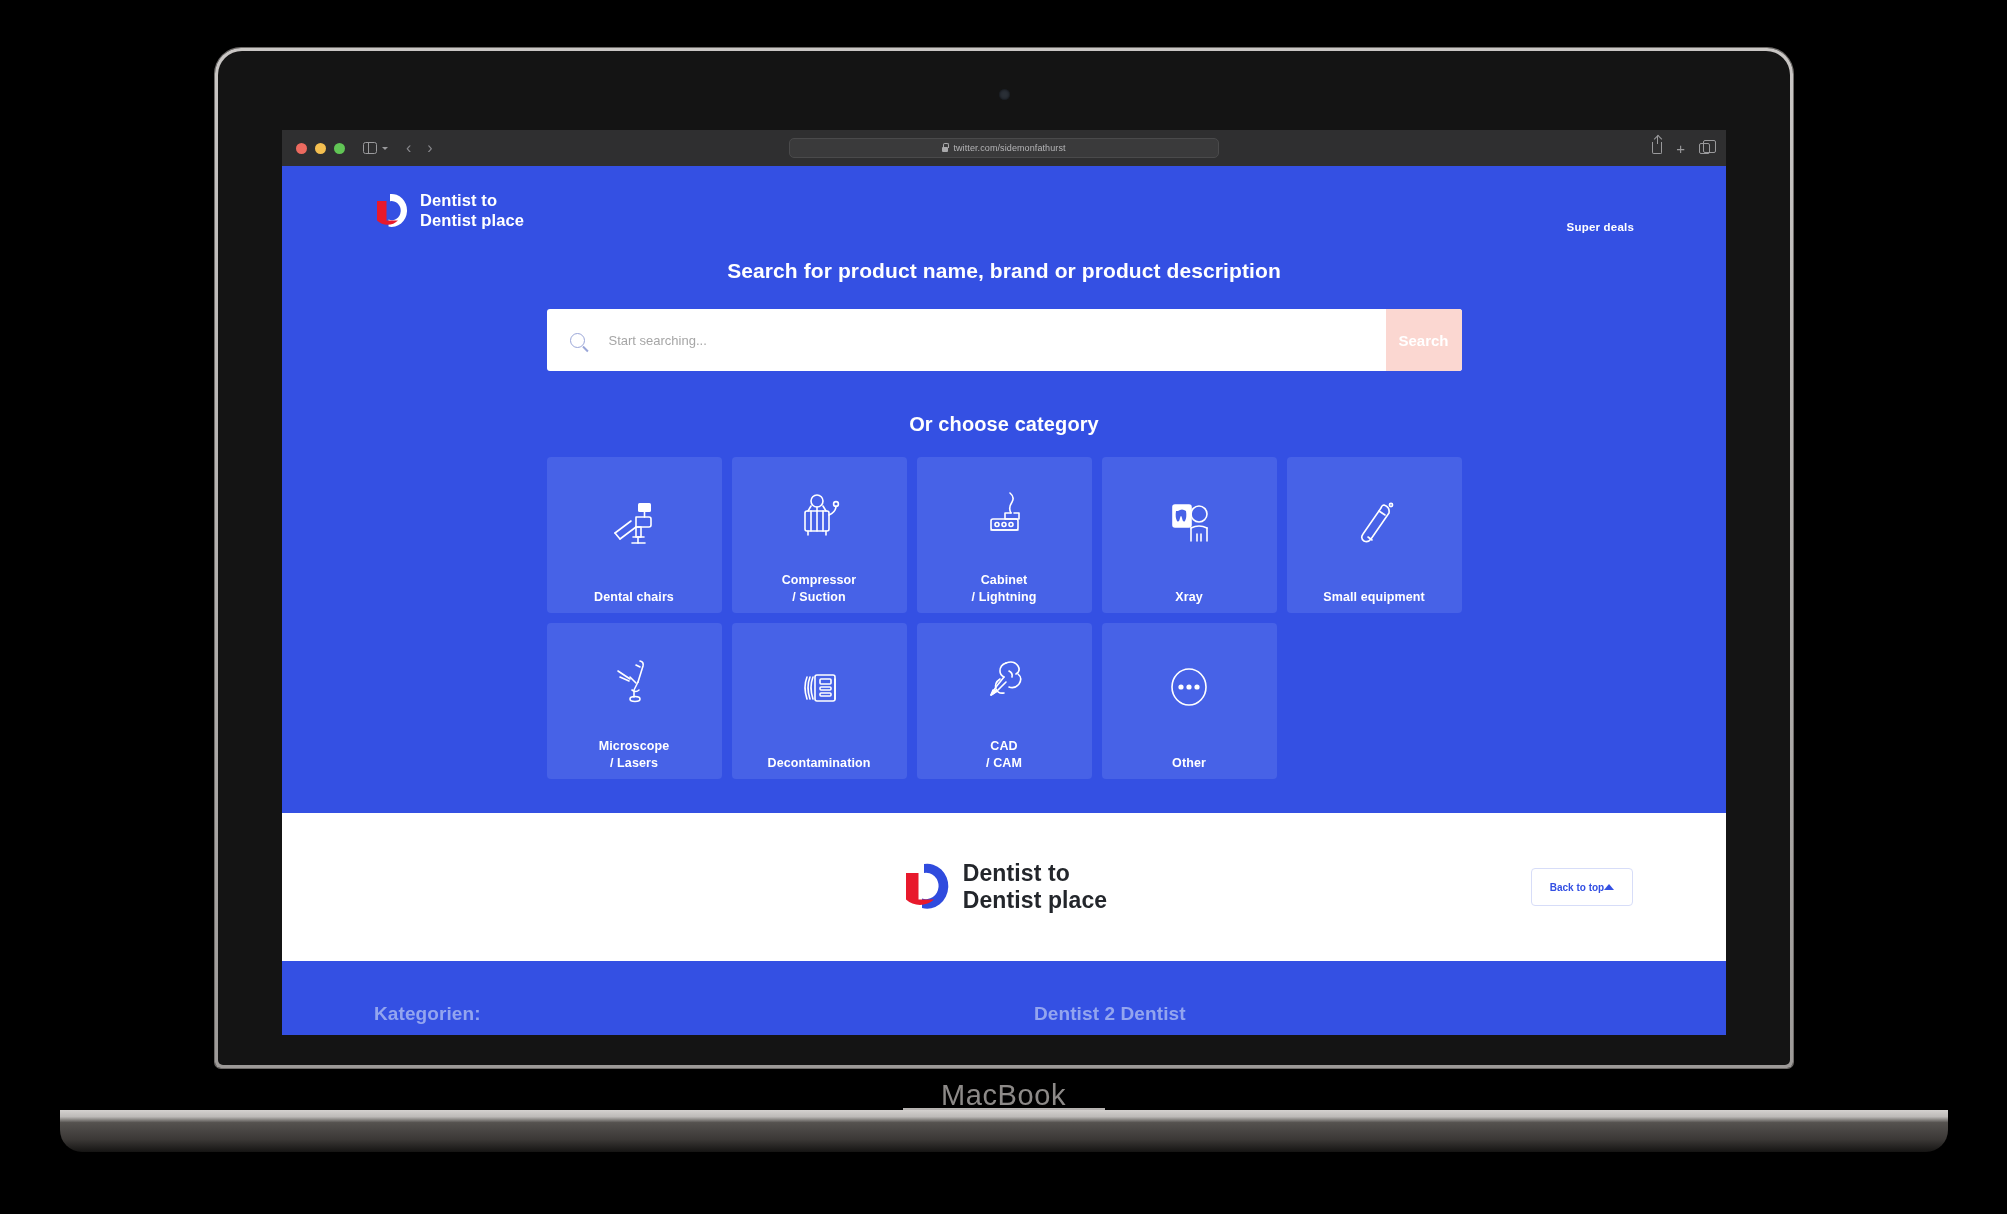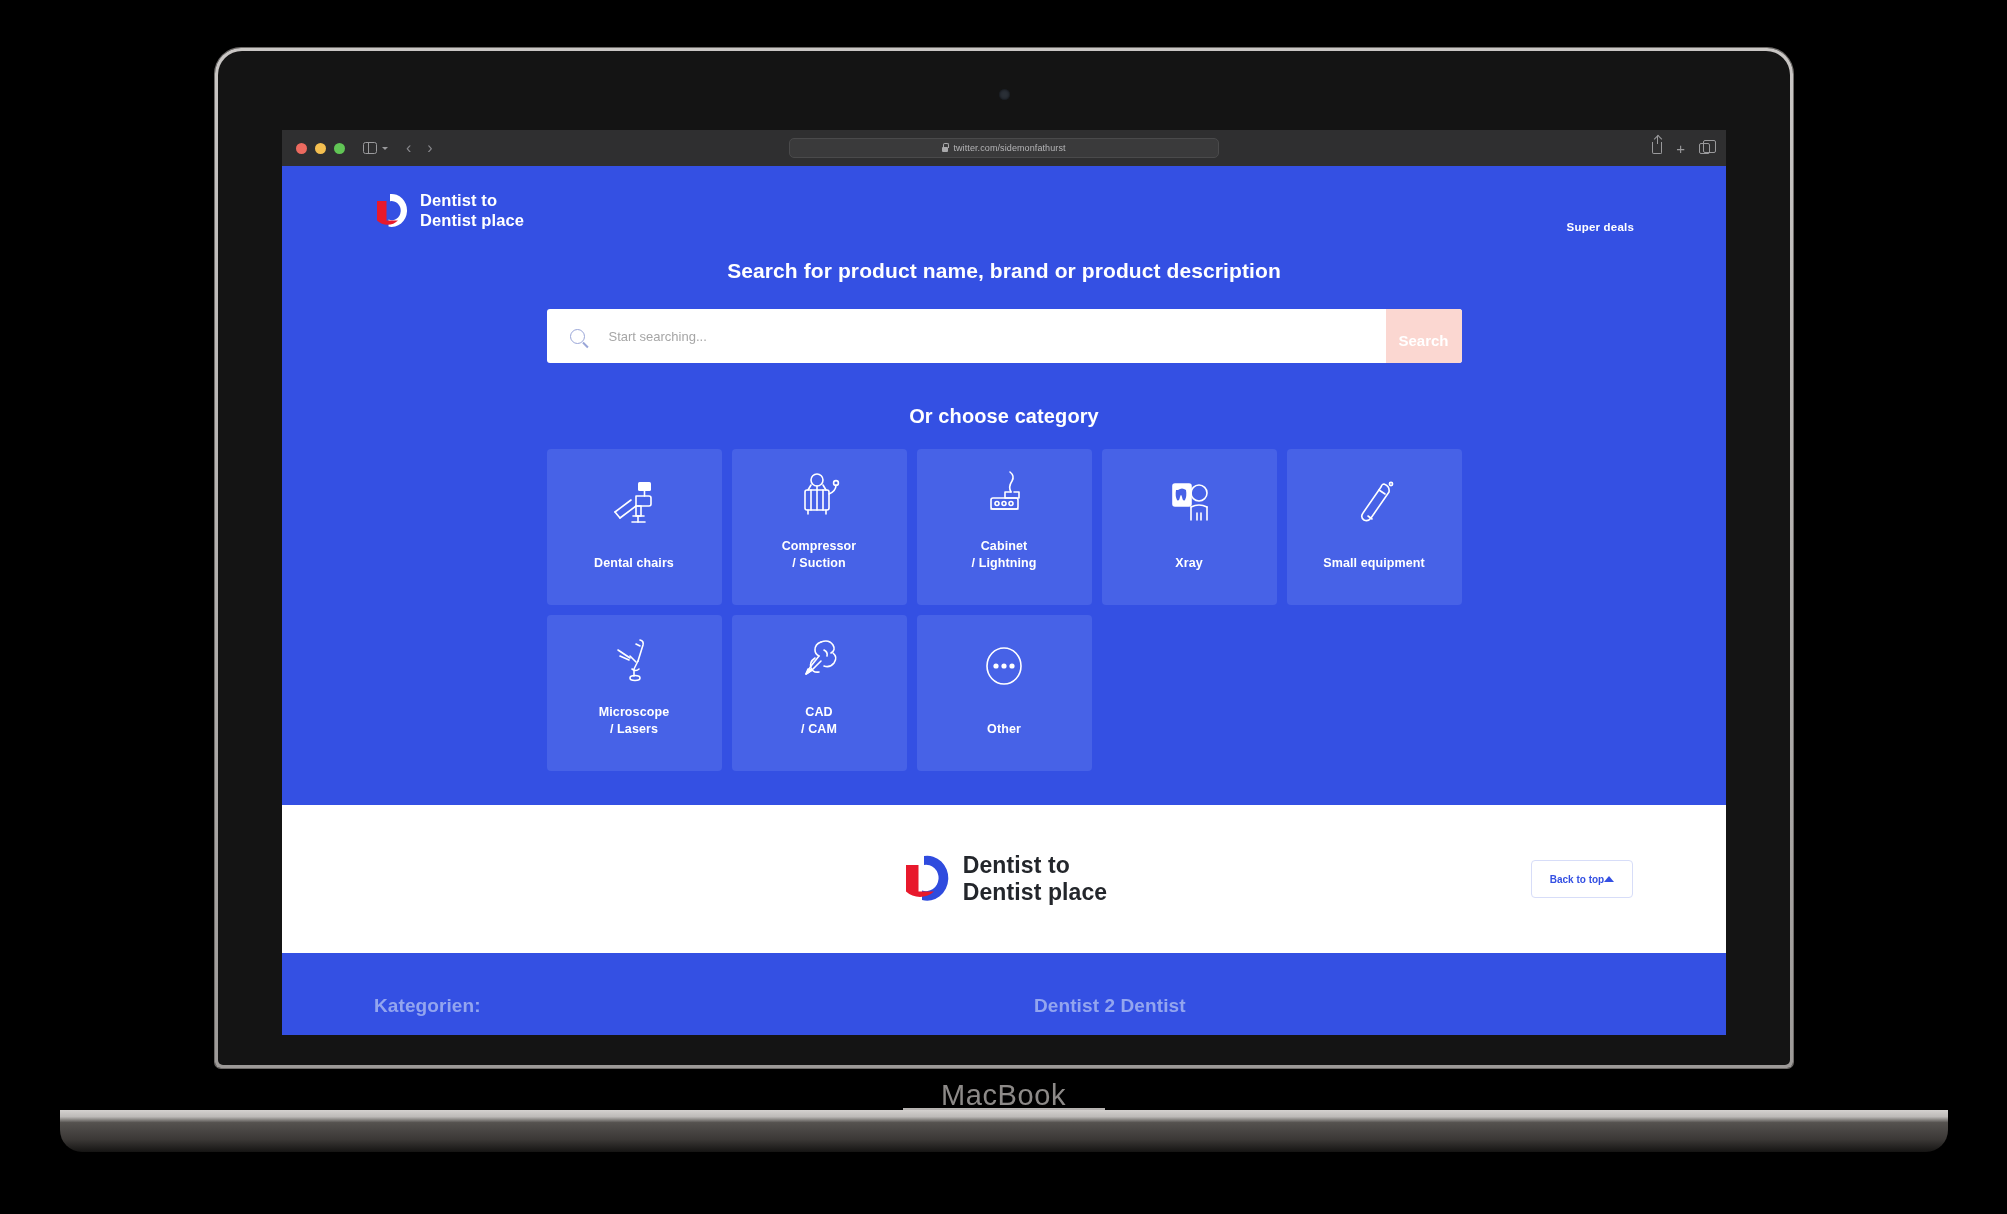--- a/index.html
+++ b/index.html
@@ -247,24 +247,25 @@
   .hero-title {
     color: #ffffff;
     font-size: 21px;
     font-weight: bold;
     letter-spacing: 0.1px;
   }
 
   .search-wrap {
     margin: 26px auto 0 auto;
     width: 915px;
-    height: 54px;
+    height: 62px;
     background: #ffffff;
     border-radius: 3px;
     display: flex;
+    align-items: center;
     overflow: hidden;
   }
   .search-icon-box {
     width: 62px;
     display: flex;
     align-items: center;
     justify-content: center;
   }
   .mag {
     width: 15px; height: 15px;
@@ -320,21 +321,21 @@
     gap: 10px;
   }
   .cat-card {
     background: #4762E7;
     border-radius: 4px;
     height: 156px;
     display: flex;
     flex-direction: column;
     align-items: center;
     justify-content: flex-end;
-    padding-bottom: 34px;
+    padding-bottom: 8px;
     cursor: pointer;
   }
   .cat-icon {
     flex: 1;
     display: flex;
     align-items: center;
     justify-content: center;
     width: 100%;
   }
   .cat-icon svg { display: block; }
@@ -570,20 +571,35 @@
               <path d="M14 22 l9 4"></path>
               <path d="M26 35 q4 3 7 0"></path>
               <path d="M28 36 v6"></path>
               <ellipse cx="29" cy="44" rx="5" ry="2.5"></ellipse>
             </svg>
           </div>
           <div class="cat-label">Microscope
 / Lasers</div>
         </div>
 
+        <div class="cat-card">
+          <div class="cat-icon">
+            <svg width="56" height="52" viewBox="0 0 56 52" fill="none" stroke="#ffffff" stroke-width="1.6" stroke-linecap="round" stroke-linejoin="round">
+              <path d="M16 14 q-4 10 0 22"></path>
+              <path d="M19 14 q-4 10 0 22"></path>
+              <path d="M22 14 q-4 10 0 22"></path>
+              <rect x="24" y="12" width="20" height="26" rx="2"></rect>
+              <rect x="29" y="16" width="11" height="5" rx="1"></rect>
+              <rect x="29" y="24" width="11" height="3" rx="1"></rect>
+              <rect x="29" y="30" width="11" height="3" rx="1"></rect>
+              <path d="M44 16 v20"></path>
+            </svg>
+          </div>
+          <div class="cat-label">Decontamination</div>
+        </div>
 
         <div class="cat-card">
           <div class="cat-icon">
             <svg width="56" height="52" viewBox="0 0 56 52" fill="none" stroke="#ffffff" stroke-width="1.6" stroke-linecap="round" stroke-linejoin="round">
               <path d="M30 8 q8 -3 12 3 q3 5 -2 8"></path>
               <path d="M42 19 q5 4 1 10 q-4 5 -10 3"></path>
               <path d="M30 8 q-6 2 -6 8 q0 4 4 6"></path>
               <path d="M24 24 q-6 4 -4 10 q2 5 8 4"></path>
               <path d="M28 22 l-8 10 l-5 8 l6 -4 l9 -9"></path>
               <path d="M15 40 l2 -5 l4 1 z" fill="#ffffff"></path>

